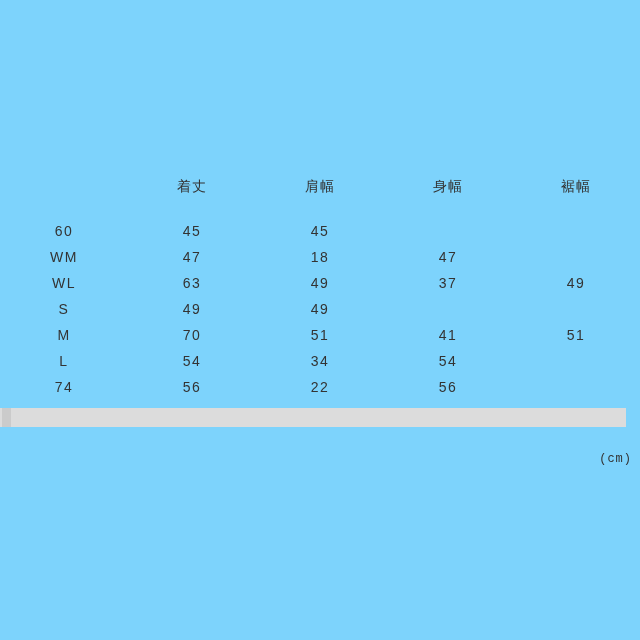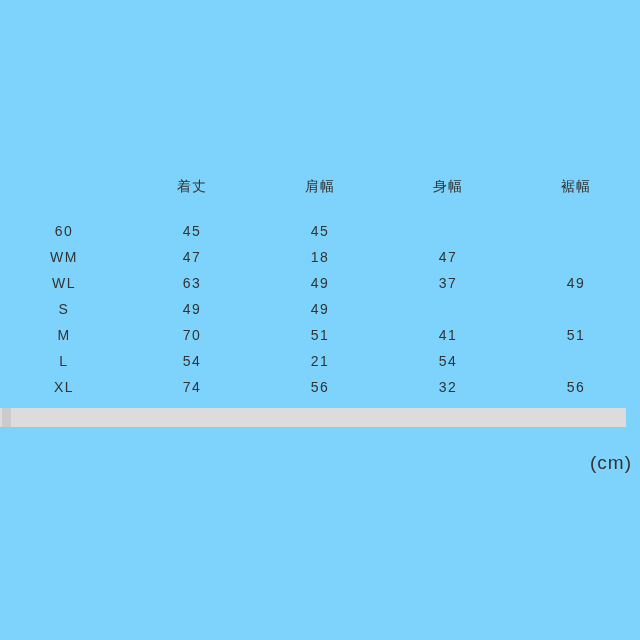--- a/index.html
+++ b/index.html
@@ -53,23 +53,24 @@
     top: 0;
     left: 2px;
     width: 9px;
     height: 19px;
     background: #cbcbcb;
   }
   .unit-label {
     position: absolute;
     top: 452px;
     right: 8px;
-    font-size: 19px;
+    font-size: 12px;
     letter-spacing: 1px;
     color: #333333;
+    font-family: Liberation Mono, monospace;
   }
 </style>
 </head>
 <body>
 
 <div class="screen">
 
   <div class="size-table">
 
     <div class="grid-row header-row">
@@ -111,29 +112,28 @@
       <div class="cell">M</div>
       <div class="cell">70</div>
       <div class="cell">51</div>
       <div class="cell">41</div>
       <div class="cell">51</div>
     </div>
 
     <div class="grid-row">
       <div class="cell">L</div>
       <div class="cell">54</div>
-      <div class="cell">21</div>
+      <div class="cell">34</div>
       <div class="cell">54</div>
     </div>
 
     <div class="grid-row">
-      <div class="cell">XL</div>
       <div class="cell">74</div>
       <div class="cell">56</div>
-      <div class="cell">32</div>
+      <div class="cell">22</div>
       <div class="cell">56</div>
     </div>
 
   </div>
 
   <div class="scrollbar-track">
     <div class="scrollbar-thumb"></div>
   </div>
 
   <div class="unit-label">(cm)</div>

